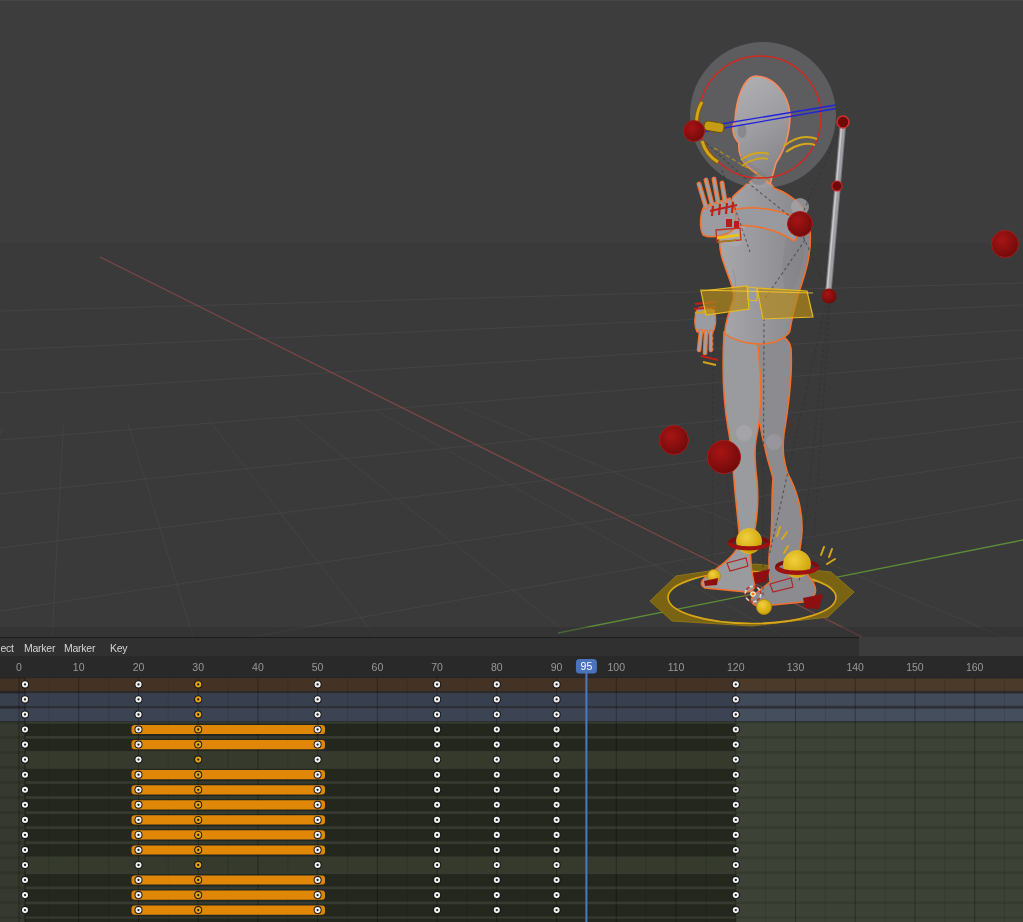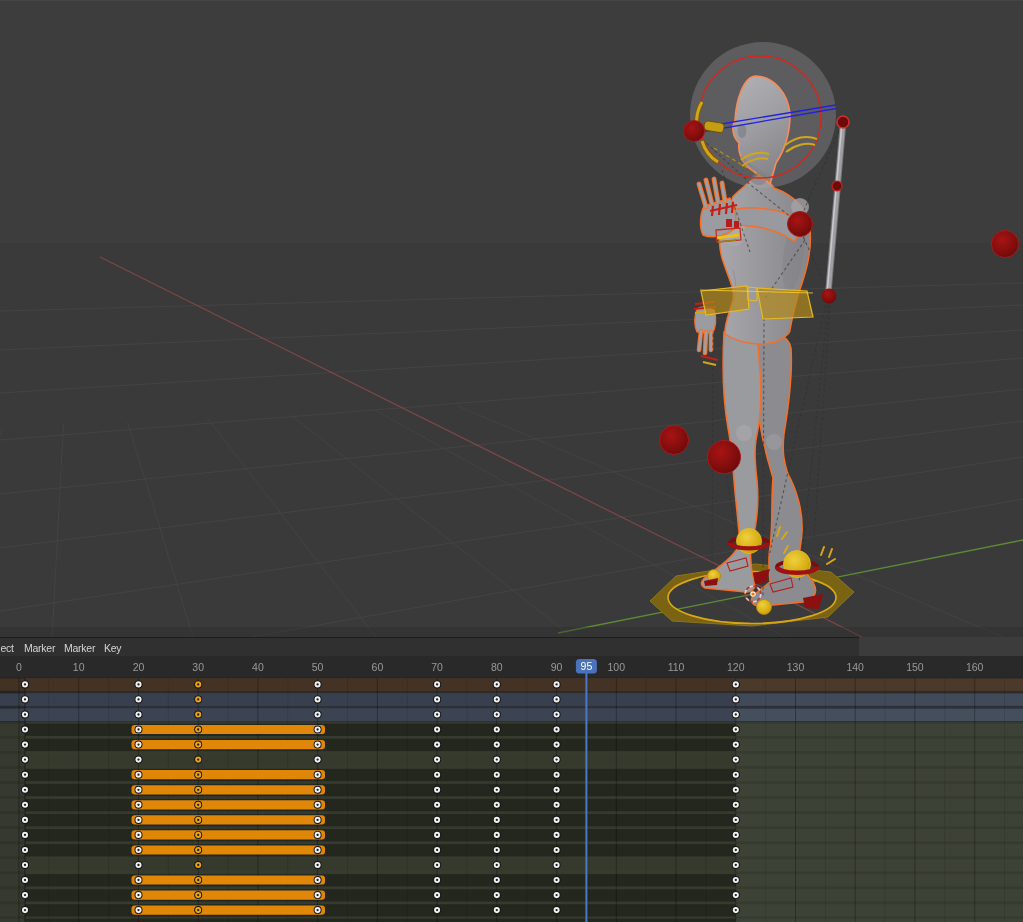--- a/index.html
+++ b/index.html
@@ -194,21 +194,21 @@
     </g>
     <rect x="0" y="627" width="1023" height="10" fill="#2e2e2e" opacity="0.4"></rect>
     <circle cx="753" cy="594" r="7.8" fill="none" stroke="#d8d8d8" stroke-width="1.6" stroke-dasharray="4.1,4.1"></circle>
     <circle cx="753" cy="594" r="7.8" fill="none" stroke="#bb3333" stroke-width="1.6" stroke-dasharray="4.1,4.1" stroke-dashoffset="4.1"></circle>
     <circle cx="753" cy="594" r="2.2" fill="#ff7a00" stroke="#eeeeee" stroke-width="1.2"></circle>
   </svg>
 <div id="menubar">
   <span style="left:0.5px">ect</span>
   <span style="left:24px">Marker</span>
   <span style="left:64px">Marker</span>
-  <span style="left:104px">Key</span>
+  <span style="left:110px">Key</span>
 </div>
 <svg id="ds" width="1023" height="266">
     <rect x="0" y="0" width="1023" height="22" fill="#292929"></rect>
     <rect x="0" y="21.5" width="1023" height="1" fill="#222"></rect>
     <rect x="0" y="22" width="1023" height="15" fill="#2b2b2b"></rect>
     <rect x="0" y="37" width="1023" height="29" fill="#2d3036"></rect>
     <rect x="0" y="66" width="1023" height="200" fill="#363b2f"></rect>
     <rect x="0" y="22.5" width="1023" height="12.4" fill="#4b3a2a"></rect>
     <rect x="25.0" y="22.5" width="710.8" height="12.4" fill="#443324"></rect>
     <rect x="0" y="37.5" width="1023" height="12.4" fill="#414a59"></rect>

